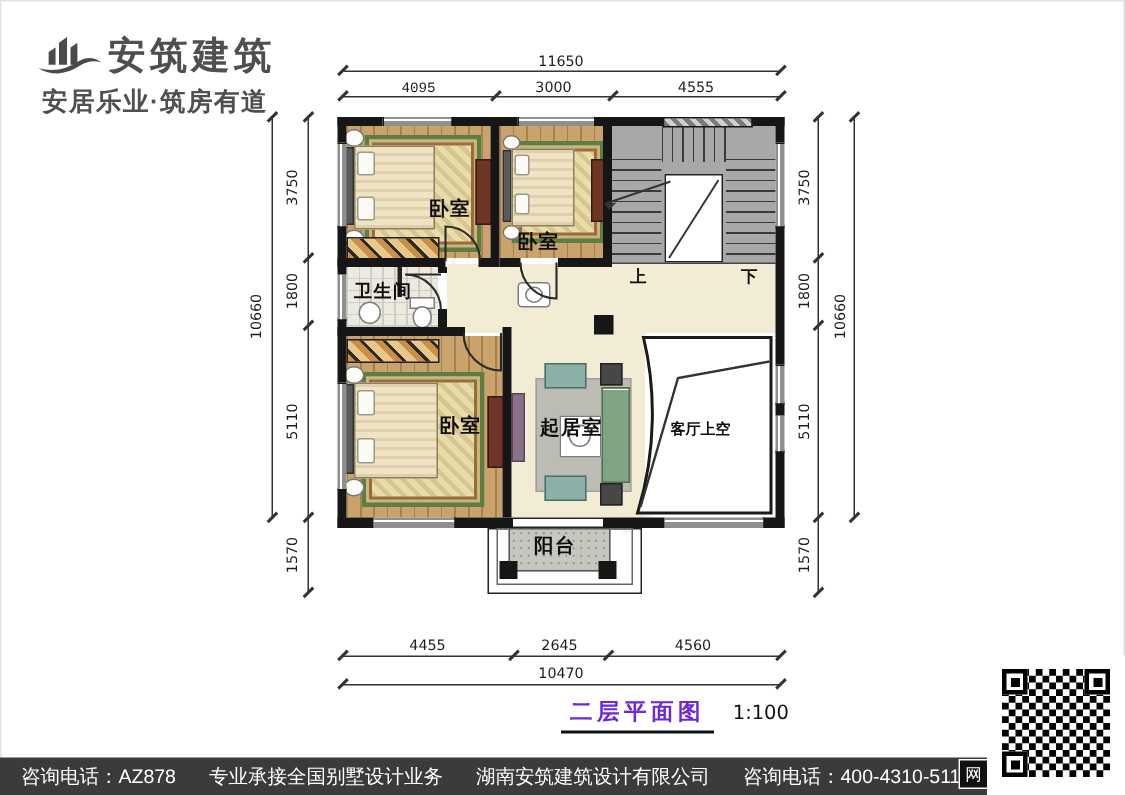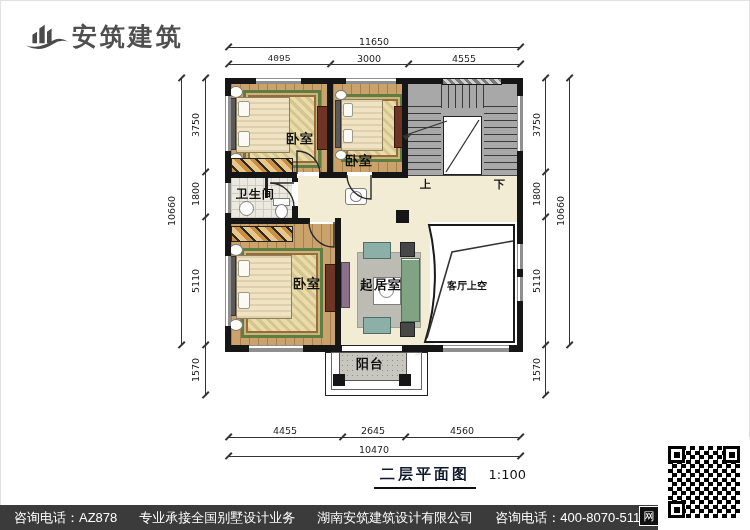--- a/index.html
+++ b/index.html
@@ -40,21 +40,21 @@
   .dimline-h{position:absolute;height:0;border-top:1px solid #333;}
   .dimline-v{position:absolute;width:0;border-left:1px solid #333;}
   .tick{position:absolute;width:9px;height:1.6px;background:#333;transform:rotate(-45deg);}
   .dimlbl{position:absolute;font-size:9.5px;color:#1c1c1c;transform:translateX(-50%);white-space:nowrap;font-family:"DejaVu Sans",sans-serif;}
   .dimlbl-v{position:absolute;font-size:9.5px;color:#1c1c1c;writing-mode:vertical-rl;transform:rotate(180deg) translateY(50%);white-space:nowrap;font-family:"DejaVu Sans",sans-serif;}
   
   .logo-name{position:absolute;left:72px;top:20px;font-size:25px;font-weight:bold;color:#4f4f4f;letter-spacing:3px;}
   .logo-tag{position:absolute;left:28px;top:56px;font-size:17px;font-weight:bold;color:#4f4f4f;letter-spacing:1px;}
   
   .title-wrap{position:absolute;left:340px;top:465px;width:220px;text-align:center;}
-  .title-main{display:inline-block;font-size:15px;font-weight:bold;color:#0f172a;letter-spacing:3px;border-bottom:2.5px solid #111;padding:0 6px 3px 6px;}
+  .title-main{display:inline-block;font-size:15px;font-weight:bold;color:#6d28d9;letter-spacing:3px;border-bottom:2.5px solid #111;padding:0 6px 3px 6px;}
   .title-scale{display:inline-block;font-size:13px;color:#111;margin-left:8px;font-family:"DejaVu Sans",sans-serif;}
   
   .footer{position:absolute;left:0;top:505px;width:750px;height:25px;background:#3b3b3b;color:#fff;display:flex;align-items:center;font-size:13px;white-space:nowrap;}
   .footer span{margin-right:22px;}
   .web-badge{position:absolute;left:639px;top:506px;width:18px;height:18px;background:#111;border:1px solid #fff;color:#fff;font-size:11px;display:flex;align-items:center;justify-content:center;}
   .qr-panel{position:absolute;left:658px;top:437px;width:92px;height:93px;background:#fff;}
   .qr-code{position:absolute;left:10px;top:9px;width:72px;height:72px;background:repeating-conic-gradient(#000 0% 25%,#fff 0% 50%) 0 0/9px 9px;}
   .finder{position:absolute;width:17px;height:17px;background:#fff;border:3px solid #000;box-sizing:border-box;}
   .finder::after{content:"";position:absolute;left:2.5px;top:2.5px;width:6px;height:6px;background:#000;}
   .watermark{position:absolute;color:#7a6a9a;opacity:.08;font-size:26px;font-weight:bold;transform:rotate(-32deg);letter-spacing:2px;pointer-events:none;}
@@ -68,20 +68,21 @@
 
   <svg class="abs" style="left:24px;top:18px;" width="46" height="38" viewBox="0 0 60 48">
     <g fill="#4a4a4a">
       <path d="M11 32 L11 21 L17 17 L17 32 Z"></path>
       <path d="M20 32 L20 13 L27 8 L27 32 Z"></path>
       <path d="M30 32 L30 17 L36 13 L36 32 Z"></path>
       <path d="M2 35 Q20 45 38 33 Q47 27 57 30 Q47 23 37 29 Q21 40 2 35 Z"></path>
     </g>
   </svg>
   <div class="logo-name">安筑建筑</div>
+  <div class="logo-tag">安居乐业·筑房有道</div>
 
   <div class="watermark" style="left:240px;top:150px;">安筑建筑</div>
   <div class="watermark" style="left:400px;top:300px;">安筑建筑</div>
 
   <div class="wood" style="left:231px;top:84px;width:96px;height:88px;"></div>
   <div class="wood" style="left:333px;top:84px;width:69px;height:88px;"></div>
   <div class="wood" style="left:231px;top:224px;width:104px;height:121px;"></div>
   <div class="bathfloor" style="left:231px;top:178px;width:61px;height:40px;"></div>
   <div class="tile" style="left:298px;top:176px;width:219px;height:46px;"></div>
   <div class="tile" style="left:341px;top:222px;width:89px;height:123px;"></div>
@@ -277,21 +278,21 @@
 
   <div class="title-wrap">
     <span class="title-main">二层平面图</span>
     <span class="title-scale">1:100</span>
   </div>
 
   <div class="footer">
     <span style="margin-left:14px;">咨询电话：AZ878</span>
     <span>专业承接全国别墅设计业务</span>
     <span>湖南安筑建筑设计有限公司</span>
-    <span>咨询电话：400-8070-511</span>
+    <span>咨询电话：400-4310-511</span>
   </div>
   <div class="web-badge">网</div>
 
   <div class="qr-panel">
     <div class="qr-code">
       <div class="finder" style="left:0;top:0;"></div>
       <div class="finder" style="right:0;top:0;"></div>
       <div class="finder" style="left:0;bottom:0;"></div>
     </div>
   </div>

